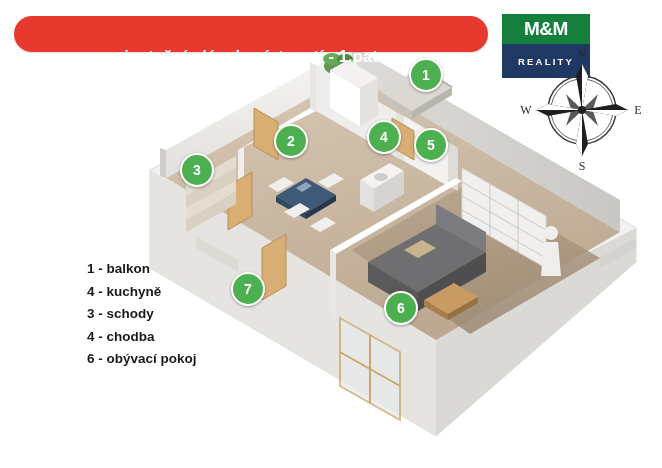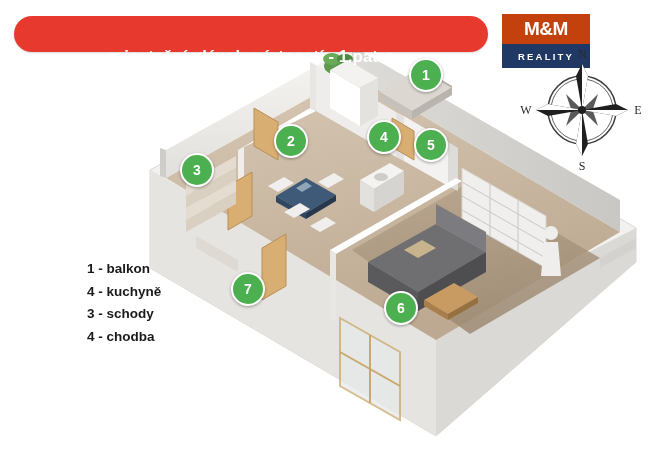--- a/index.html
+++ b/index.html
@@ -47,34 +47,34 @@
   .logo {
     position: absolute;
     left: 502px;
     top: 14px;
     width: 88px;
     height: 50px;
   }
   .logo .logo-top {
     width: 88px;
     height: 30px;
-    background: #c2410c;
+    background: #15803d;
     display: flex;
     align-items: center;
     justify-content: center;
   }
   .logo .logo-top span {
     color: #ffffff;
     font-size: 19px;
     font-weight: bold;
     letter-spacing: -0.5px;
   }
   .logo .logo-bottom {
     width: 88px;
-    height: 24px;
+    height: 34px;
     background: #1f3864;
     display: flex;
     align-items: center;
     justify-content: center;
   }
   .logo .logo-bottom span {
     color: #ffffff;
     font-size: 9.5px;
     font-weight: bold;
     letter-spacing: 2.2px;
@@ -377,15 +377,16 @@
   </div>
   <div class="marker" style="left:231px; top:272px;">
     <span>7</span>
   </div>
 
   <div class="legend">
     <div class="legend-item">1 - balkon</div>
     <div class="legend-item">4 - kuchyně</div>
     <div class="legend-item">3 - schody</div>
     <div class="legend-item">4 - chodba</div>
+    <div class="legend-item">6 - obývací pokoj</div>
   </div>
 
 </div>
 
 </body></html>

